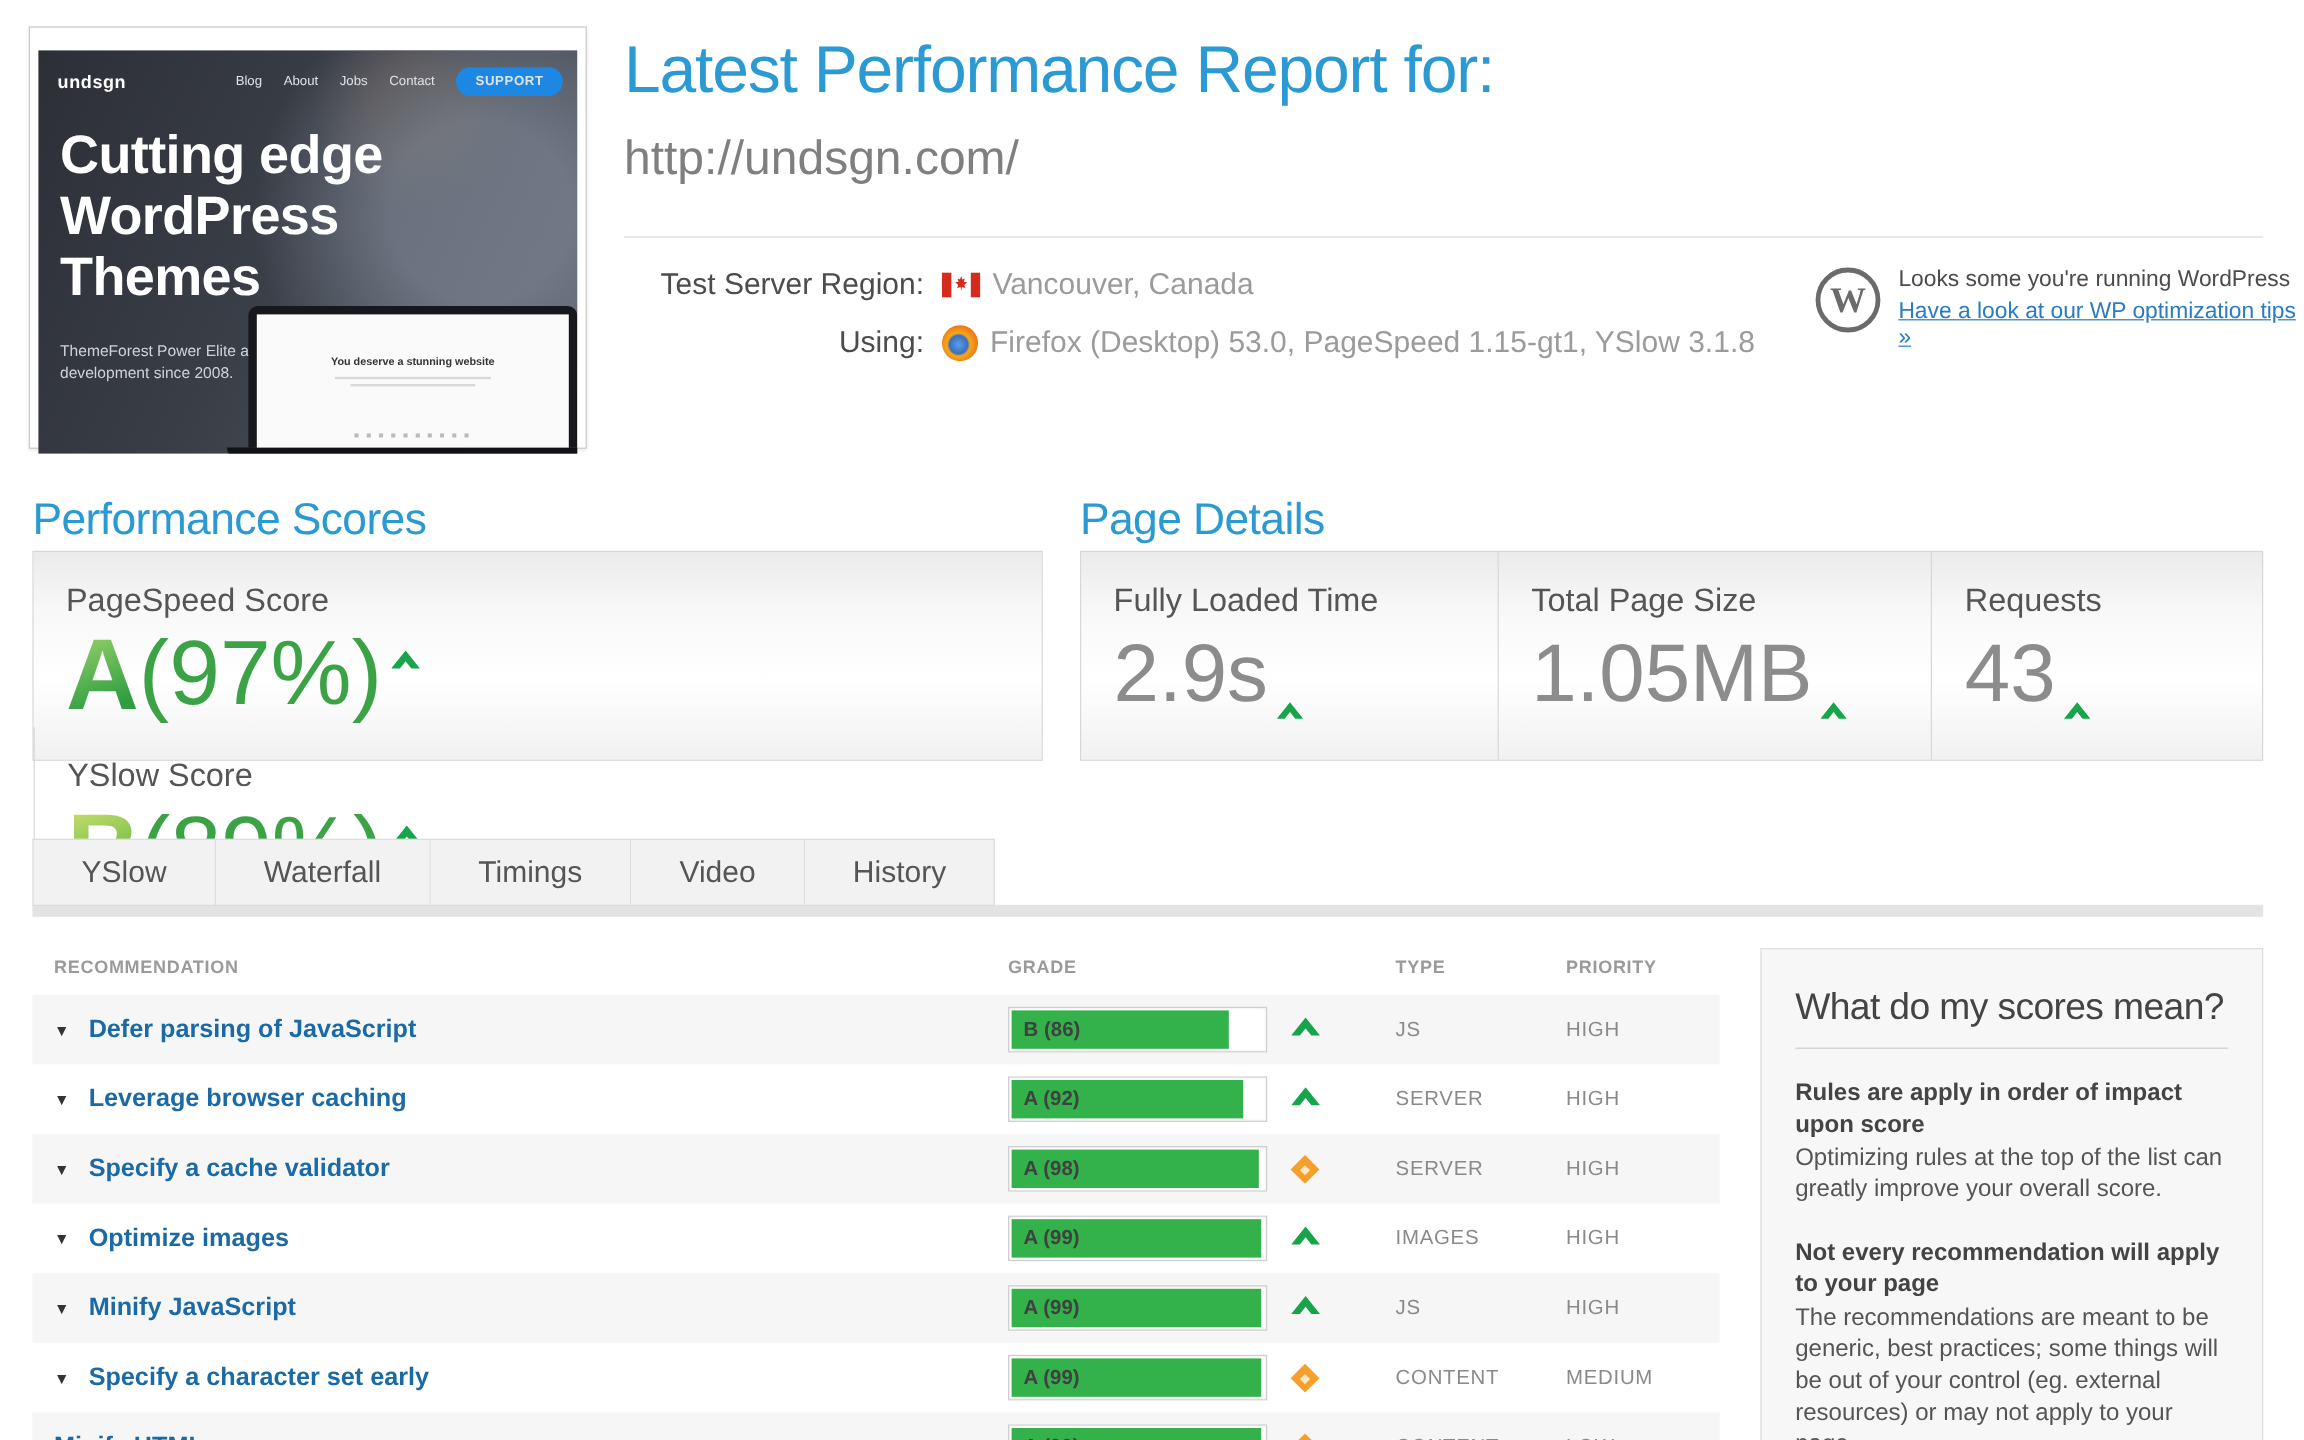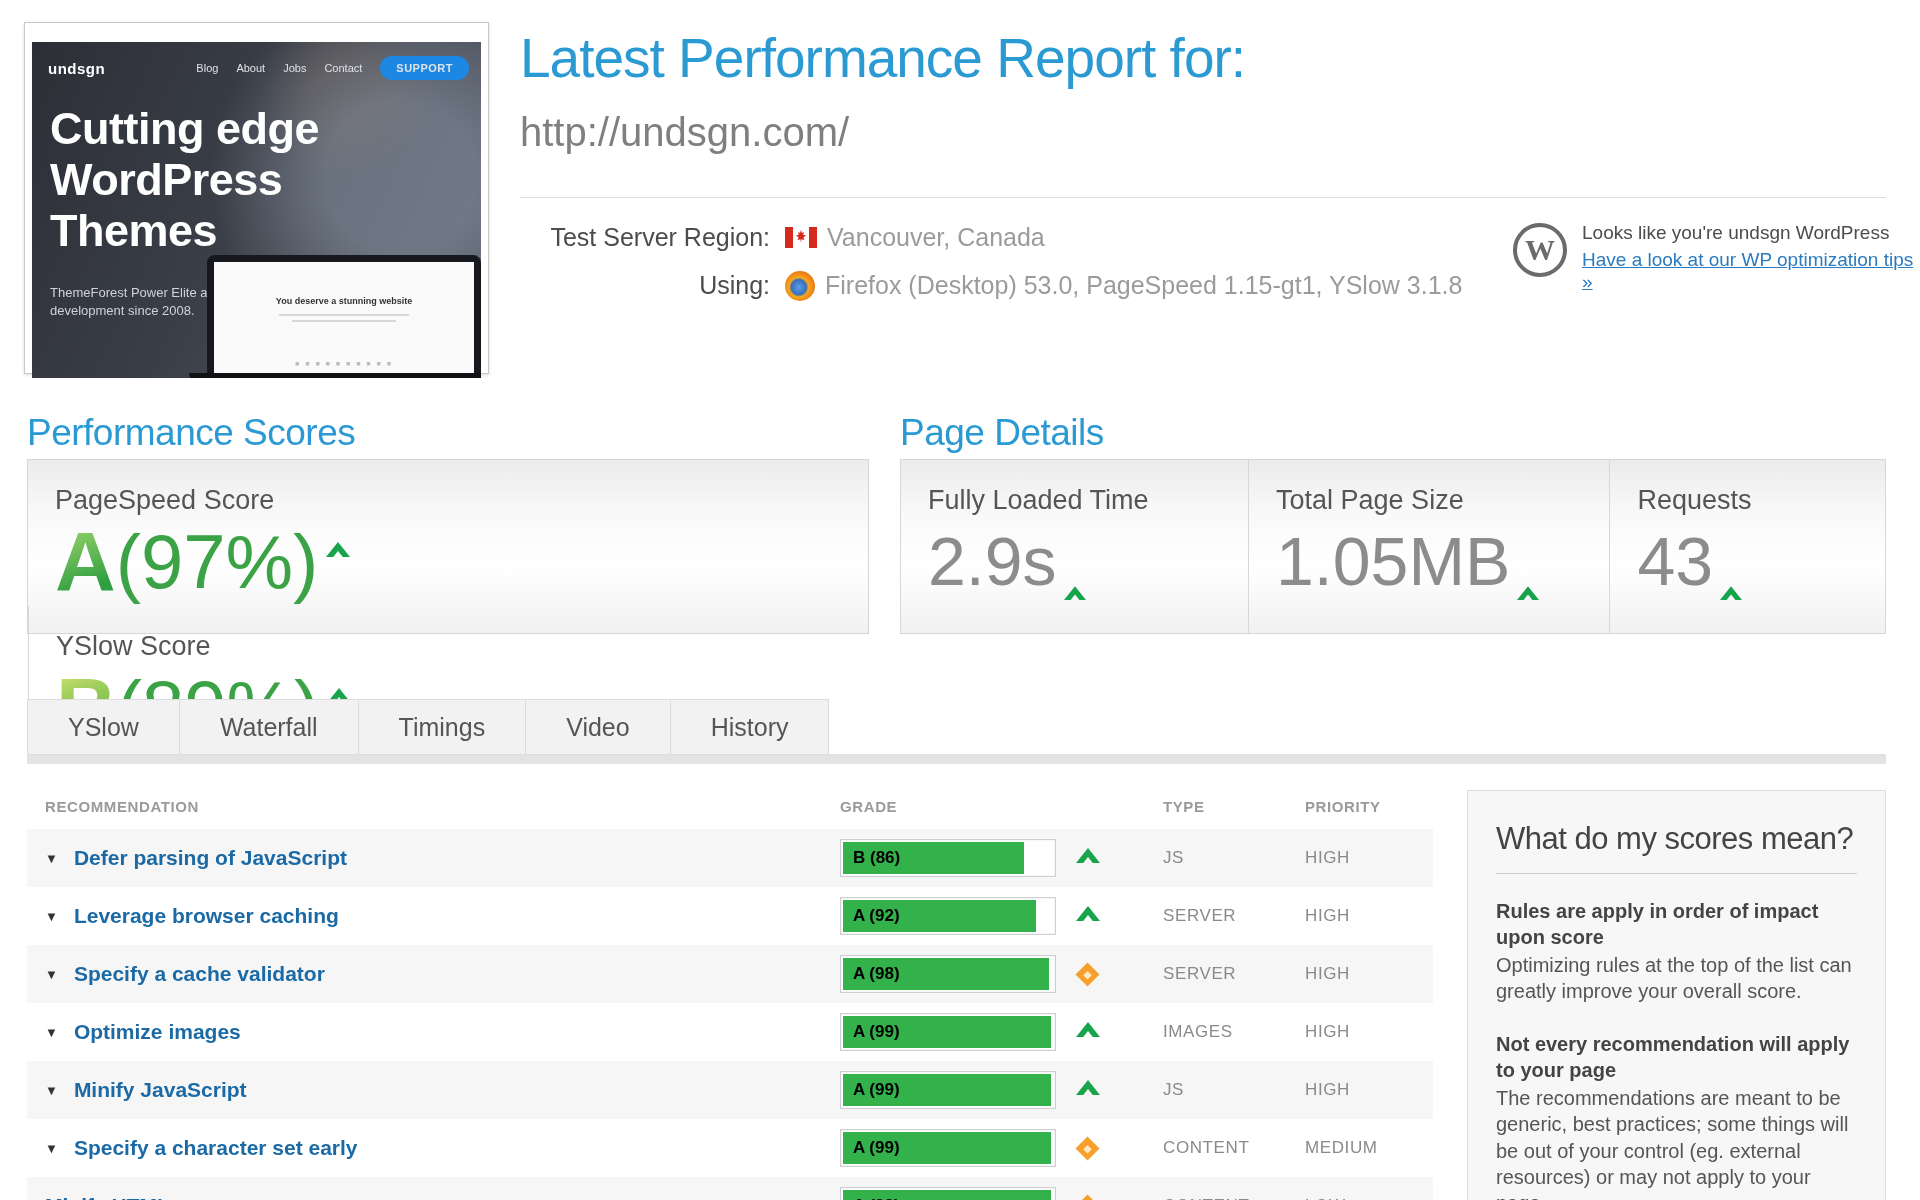--- a/index.html
+++ b/index.html
@@ -129,21 +129,21 @@
   .c2 { width:323px; display:flex; align-items:center; }
   .c3 { width:142px; }
   .c4 { width:128px; }
   .rec-row { display:flex; align-items:center; height:58px; }
   .rec-row:nth-child(odd) { background:#f6f6f6; }
   .toggle { font-size:13px; color:#333; margin-right:16px; cursor:pointer; line-height:1; }
   .rec-link { font-size:21px; font-weight:bold; color:#1b6aa5; text-decoration:none; cursor:pointer; }
   .gradebar { width:216px; height:38px; background:#fff; border:1px solid #cfcfcf; padding:2px; box-shadow:inset 0 0 2px rgba(0,0,0,.12); }
   .gradefill {
     height:100%; background:#33b14a; display:flex; align-items:center;
-    padding-left:10px; color:#000000; font-weight:bold; font-size:17px; white-space:nowrap; overflow:visible;
+    padding-left:10px; color:#404040; font-weight:bold; font-size:17px; white-space:nowrap; overflow:visible;
   }
   .imp-icon { margin-left:20px; display:none; }
   .rec-row.up .icon-up { display:block; }
   .rec-row.diamond .icon-diamond { display:block; }
   .diamond-outer {
     display:block; width:17px; height:17px; background:#f6a02b; transform:rotate(45deg); position:relative; margin:2px 3px;
   }
   .diamond-inner {
     position:absolute; left:5.5px; top:5.5px; width:6px; height:6px; background:#fde7c5;
   }
@@ -221,21 +221,21 @@
   </div>
 
   <div class="wp-notice">
     <span class="wp-logo">
       <svg width="56" height="56" viewBox="0 0 56 56">
         <circle cx="28" cy="28" r="25" fill="#fff" stroke="#6b6b6b" stroke-width="4"></circle>
         <text x="28" y="38" text-anchor="middle" font-family="Liberation Serif, serif" font-size="30" font-weight="bold" fill="#6b6b6b">W</text>
       </svg>
     </span>
     <span>
-      <div class="wp-text-1">Looks like you're undsgn WordPress</div>
+      <div class="wp-text-1">Looks some you're running WordPress</div>
       <div class="wp-text-2">Have a look at our WP optimization tips »</div>
     </span>
   </div>
 
   <div class="sec-title scores">Performance Scores</div>
   <div class="sec-title details">Page Details</div>
 
   <div class="panel scores">
     <div class="cell">
       <div class="cell-label">PageSpeed Score</div>

